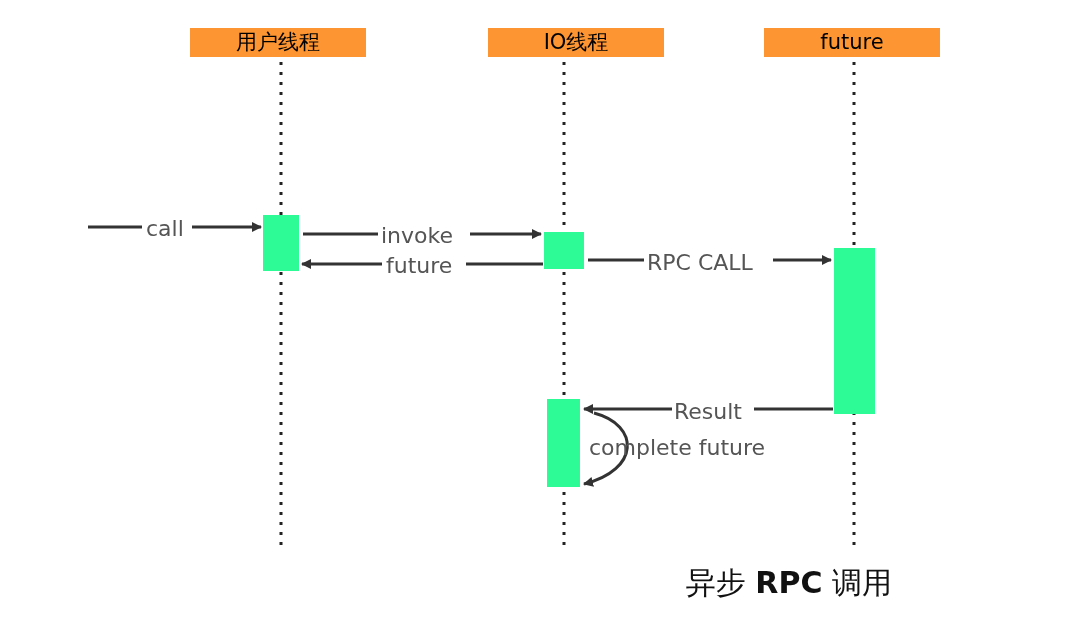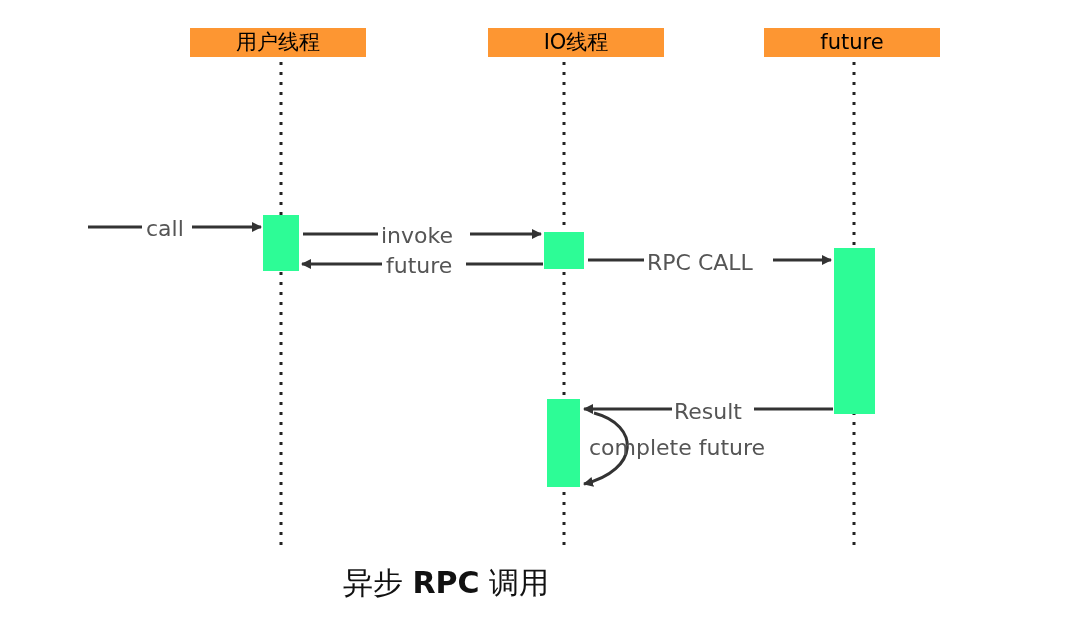--- a/index.html
+++ b/index.html
@@ -1,20 +1,20 @@
 <!DOCTYPE html>
 <html><head>
 <meta charset="utf-8">
 <style>
   html,body{margin:0;padding:0;background:#ffffff;}
   body{width:1080px;height:620px;position:relative;overflow:hidden;font-family:"DejaVu Sans","Liberation Sans",sans-serif;}
   .hdr{position:absolute;top:28px;height:29px;width:176px;background:#fd9632;color:#000000;font-size:21px;line-height:29px;text-align:center;}
   svg{position:absolute;left:0;top:0;}
   .lbl{font-family:"DejaVu Sans","Liberation Sans",sans-serif;font-size:22px;fill:#555555;}
-  .caption{position:absolute;left:0;width:892px;top:563px;text-align:center;font-size:30px;color:#111;font-family:"DejaVu Sans","Liberation Sans",sans-serif;}
+  .caption{position:absolute;left:0;width:892px;top:563px;text-align:right;font-size:30px;color:#111;font-family:"DejaVu Sans","Liberation Sans",sans-serif;}
   .caption b{font-weight:bold;}
 </style>
 </head>
 <body>
 
 <div class="hdr" style="left:190px">用户线程</div>
 <div class="hdr" style="left:488px">IO线程</div>
 <div class="hdr" style="left:764px">future</div>
 
 <svg width="1080" height="620">

